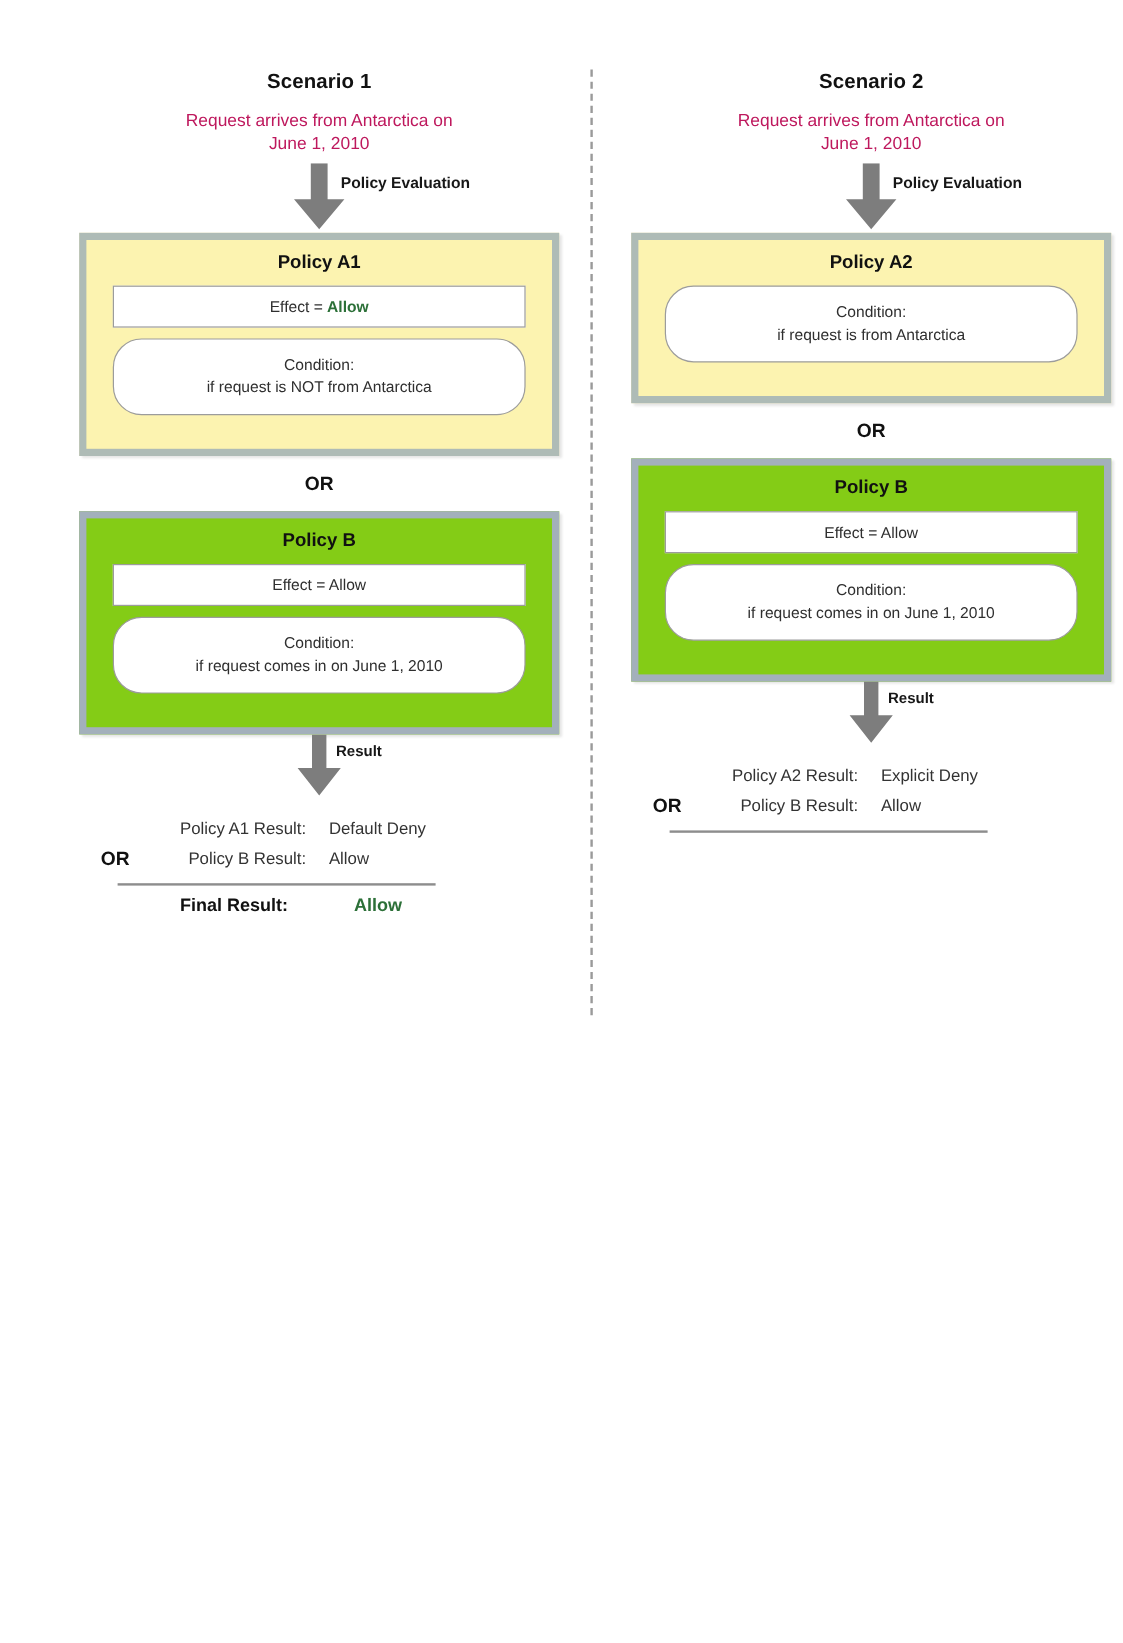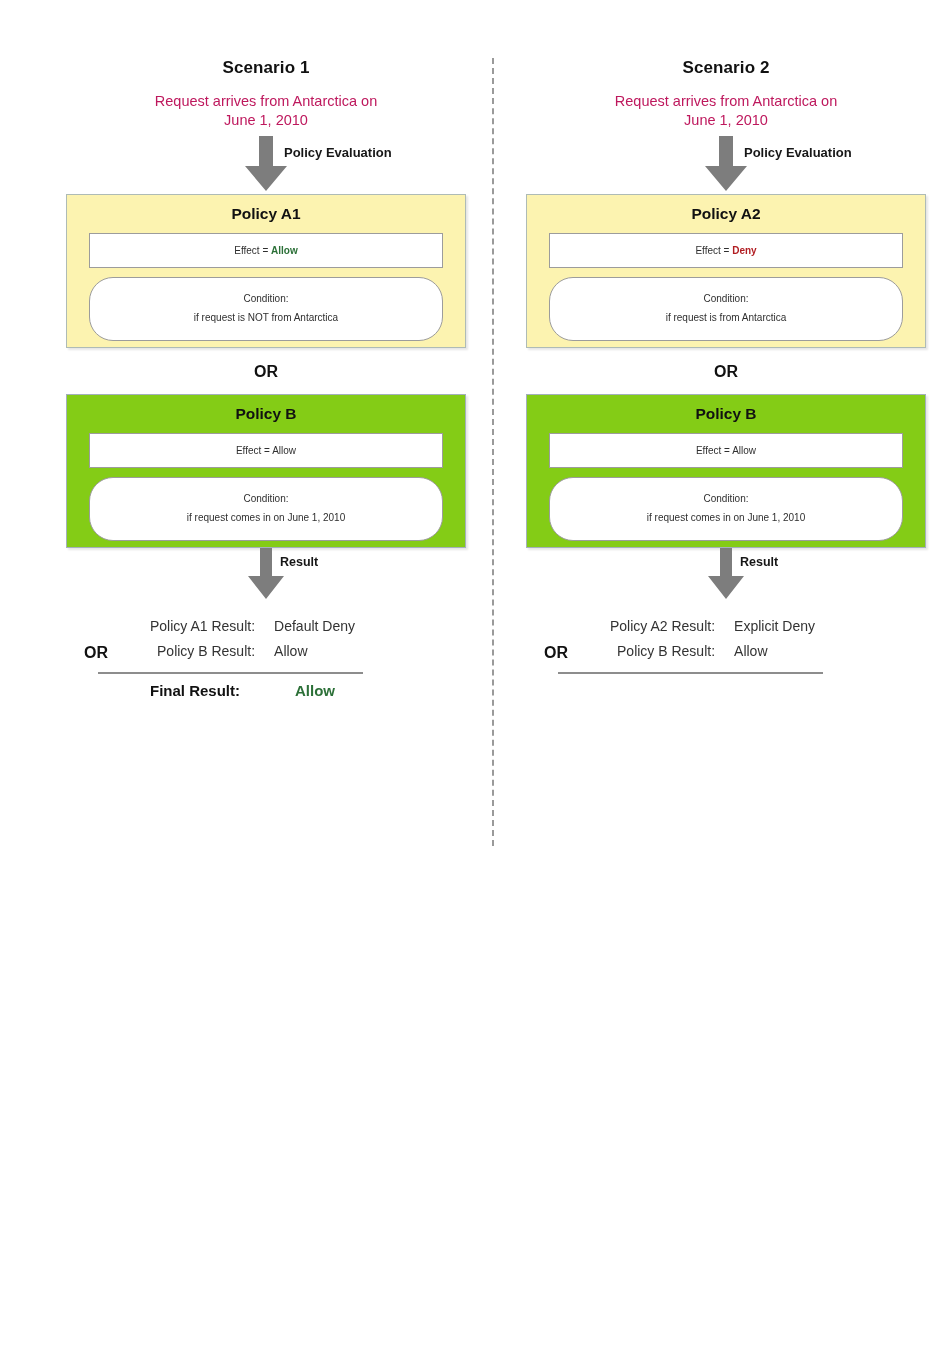--- a/index.html
+++ b/index.html
@@ -88,23 +88,23 @@
     line-height: 15px;
   }
   .arrow-label.result-label {
     top: 7px;
     margin-left: 14px;
     font-size: 12.5px;
   }
 
   
   .policy-card {
-    border: 1px solid #0ea5e9;
+    border: 6px solid #0ea5e9;
     box-sizing: border-box;
-    padding: 9px 22px 6px 22px;
+    padding: 9px 22px 28px 22px;
     box-shadow: 2px 2px 2px rgba(0,0,0,0.10);
   }
   .policy-card.yellow {
     background: #fcf3b0;
     border-color: #aebbb6;
   }
   .policy-card.blue {
     background: #84cc16;
     border-color: #a3b0bb;
   }
@@ -114,21 +114,21 @@
     font-weight: bold;
     color: #111111;
     margin: 0 0 10px 0;
     line-height: 19px;
   }
   .inner-box {
     background: #ffffff;
     border: 1px solid #9c9c9c;
     box-sizing: border-box;
     text-align: center;
-    font-size: 10px;
+    font-size: 13px;
     color: #2f2f2f;
     line-height: 19px;
     padding: 7px 8px;
     margin-bottom: 9px;
   }
   .inner-box:last-child { margin-bottom: 0; border-radius: 24px; }
   .inner-box.condition {
     padding: 11px 8px 13px 8px;
   }
   .inner-box .line { display: block; }
@@ -302,23 +302,20 @@
       <span class="block-arrow">
         <svg width="44" height="56" viewBox="0 0 44 56" aria-hidden="true">
           <polygon points="15,0 29,0 29,30 43,30 22,55 1,30 15,30" fill="#7d7d7d"></polygon>
         </svg>
       </span>
       <span class="arrow-label">Policy Evaluation</span>
     </div>
 
     <div class="policy-card yellow">
       <div class="policy-card-title">Policy A2</div>
-      <div class="inner-box">
-        <span>Effect = </span><span class="kw-deny">Deny</span>
-      </div>
       <div class="inner-box condition">
         <span class="line">Condition:</span>
         <span class="line">if request is from Antarctica</span>
       </div>
     </div>
 
     <div class="or-between">OR</div>
 
     <div class="policy-card blue">
       <div class="policy-card-title">Policy B</div>

